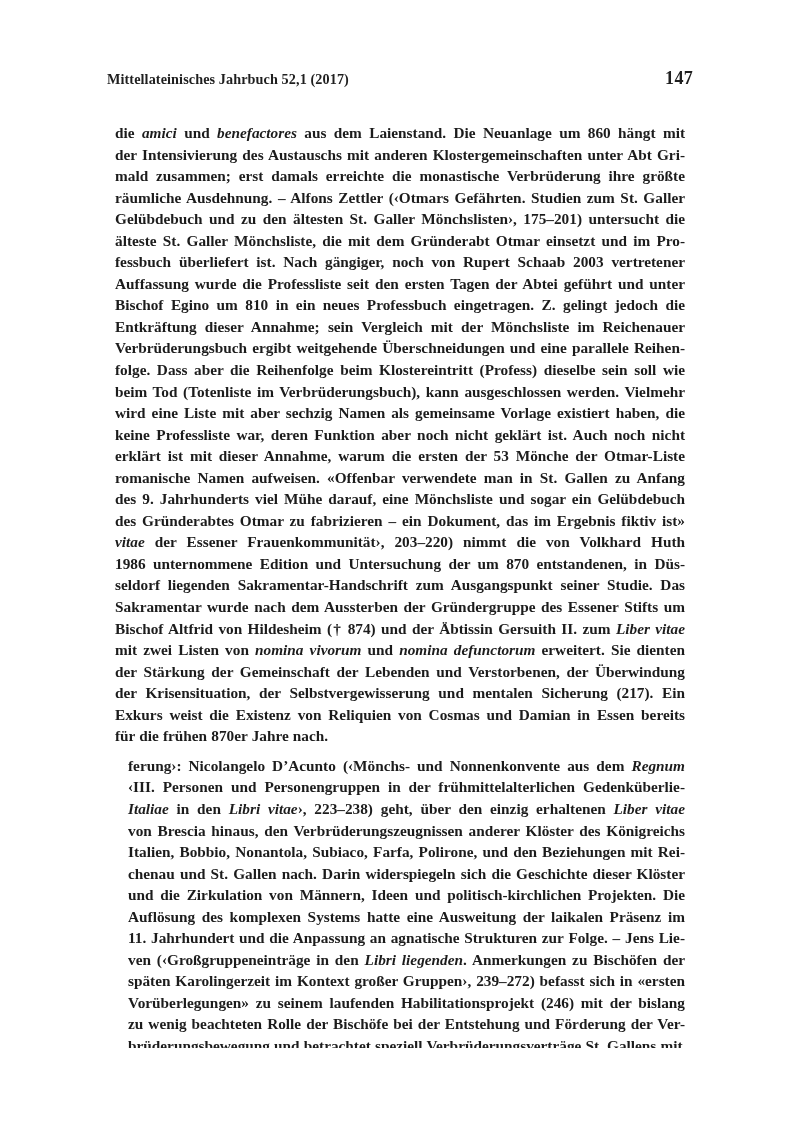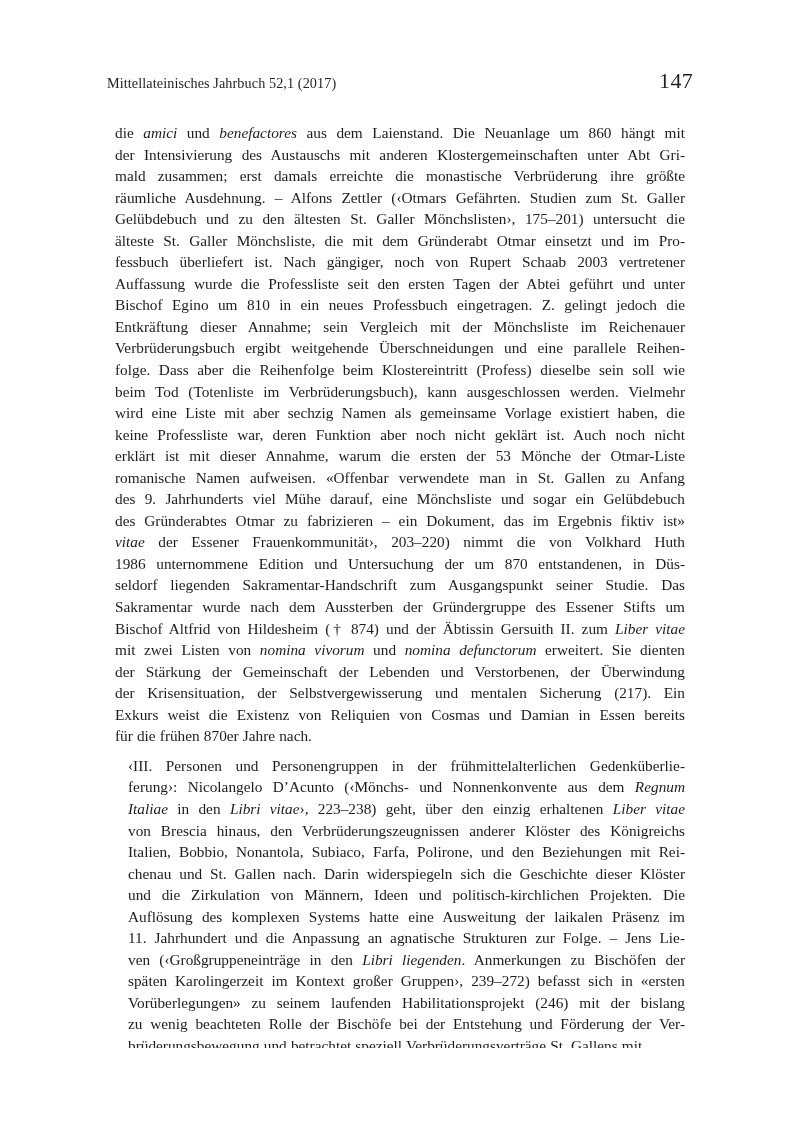--- a/index.html
+++ b/index.html
@@ -11,35 +11,36 @@
     font-family: "Liberation Serif", "DejaVu Serif", serif;
     color: #1c1c1c;
   }
   .page {
     position: relative;
     width: 800px;
     height: 1048px;
     background: #ffffff;
     overflow: hidden;
     box-sizing: border-box;
+    font-weight: bold;
   }
   .running-head {
     position: absolute;
     left: 107px;
     top: 68px;
     width: 586px;
     display: flex;
     align-items: baseline;
     justify-content: space-between;
     font-size: 14.2px;
     letter-spacing: 0.1px;
     color: #1f1f1f;
   }
   .running-head .folio {
-    font-size: 22px;
+    font-size: 18px;
     letter-spacing: 0.3px;
   }
   .textblock {
     position: absolute;
     left: 107px;
     top: 114px;
     width: 586px;
     font-size: 15.3px;
     line-height: 21.55px;
     color: #1c1c1c;
@@ -109,22 +110,22 @@
         <span class="ln"><span>seldorf liegenden Sakramentar-Handschrift zum Ausgangspunkt seiner Studie. Das</span></span>
         <span class="ln"><span>Sakramentar wurde nach dem Aussterben der Gründergruppe des Essener Stifts um</span></span>
         <span class="ln"><span>Bischof Altfrid von Hildesheim († 874) und der Äbtissin Gersuith II. zum </span><i>Liber vitae</i></span>
         <span class="ln"><span>mit zwei Listen von </span><i>nomina vivorum</i><span> und </span><i>nomina defunctorum</i><span> erweitert. Sie dienten</span></span>
         <span class="ln"><span>der Stärkung der Gemeinschaft der Lebenden und Verstorbenen, der Überwindung</span></span>
         <span class="ln"><span>der Krisensituation, der Selbstvergewisserung und mentalen Sicherung (217). Ein</span></span>
         <span class="ln"><span>Exkurs weist die Existenz von Reliquien von Cosmas und Damian in Essen bereits</span></span>
         <span class="ln last"><span>für die frühen 870er Jahre nach.</span></span>
       </p>
       <p class="para indent">
+        <span class="ln"><span>ferung›: Nicolangelo D’Acunto (‹Mönchs- und Nonnenkonvente aus dem </span><i>Regnum</i></span>
         <span class="ln first-indent"><span>‹III. Personen und Personengruppen in der frühmittelalterlichen Gedenküberlie-</span></span>
-        <span class="ln"><span>ferung›: Nicolangelo D’Acunto (‹Mönchs- und Nonnenkonvente aus dem </span><i>Regnum</i></span>
         <span class="ln"><i>Italiae</i><span> in den </span><i>Libri vitae</i><span>›, 223–238) geht, über den einzig erhaltenen </span><i>Liber vitae</i></span>
         <span class="ln"><span>von Brescia hinaus, den Verbrüderungszeugnissen anderer Klöster des Königreichs</span></span>
         <span class="ln"><span>Italien, Bobbio, Nonantola, Subiaco, Farfa, Polirone, und den Beziehungen mit Rei-</span></span>
         <span class="ln"><span>chenau und St. Gallen nach. Darin widerspiegeln sich die Geschichte dieser Klöster</span></span>
         <span class="ln"><span>und die Zirkulation von Männern, Ideen und politisch-kirchlichen Projekten. Die</span></span>
         <span class="ln"><span>Auflösung des komplexen Systems hatte eine Ausweitung der laikalen Präsenz im</span></span>
         <span class="ln"><span>11. Jahrhundert und die Anpassung an agnatische Strukturen zur Folge. – Jens Lie-</span></span>
         <span class="ln"><span>ven (‹Großgruppeneinträge in den </span><i>Libri liegenden</i><span>. Anmerkungen zu Bischöfen der</span></span>
         <span class="ln"><span>späten Karolingerzeit im Kontext großer Gruppen›, 239–272) befasst sich in «ersten</span></span>
         <span class="ln"><span>Vorüberlegungen» zu seinem laufenden Habilitationsprojekt (246) mit der bislang</span></span>

